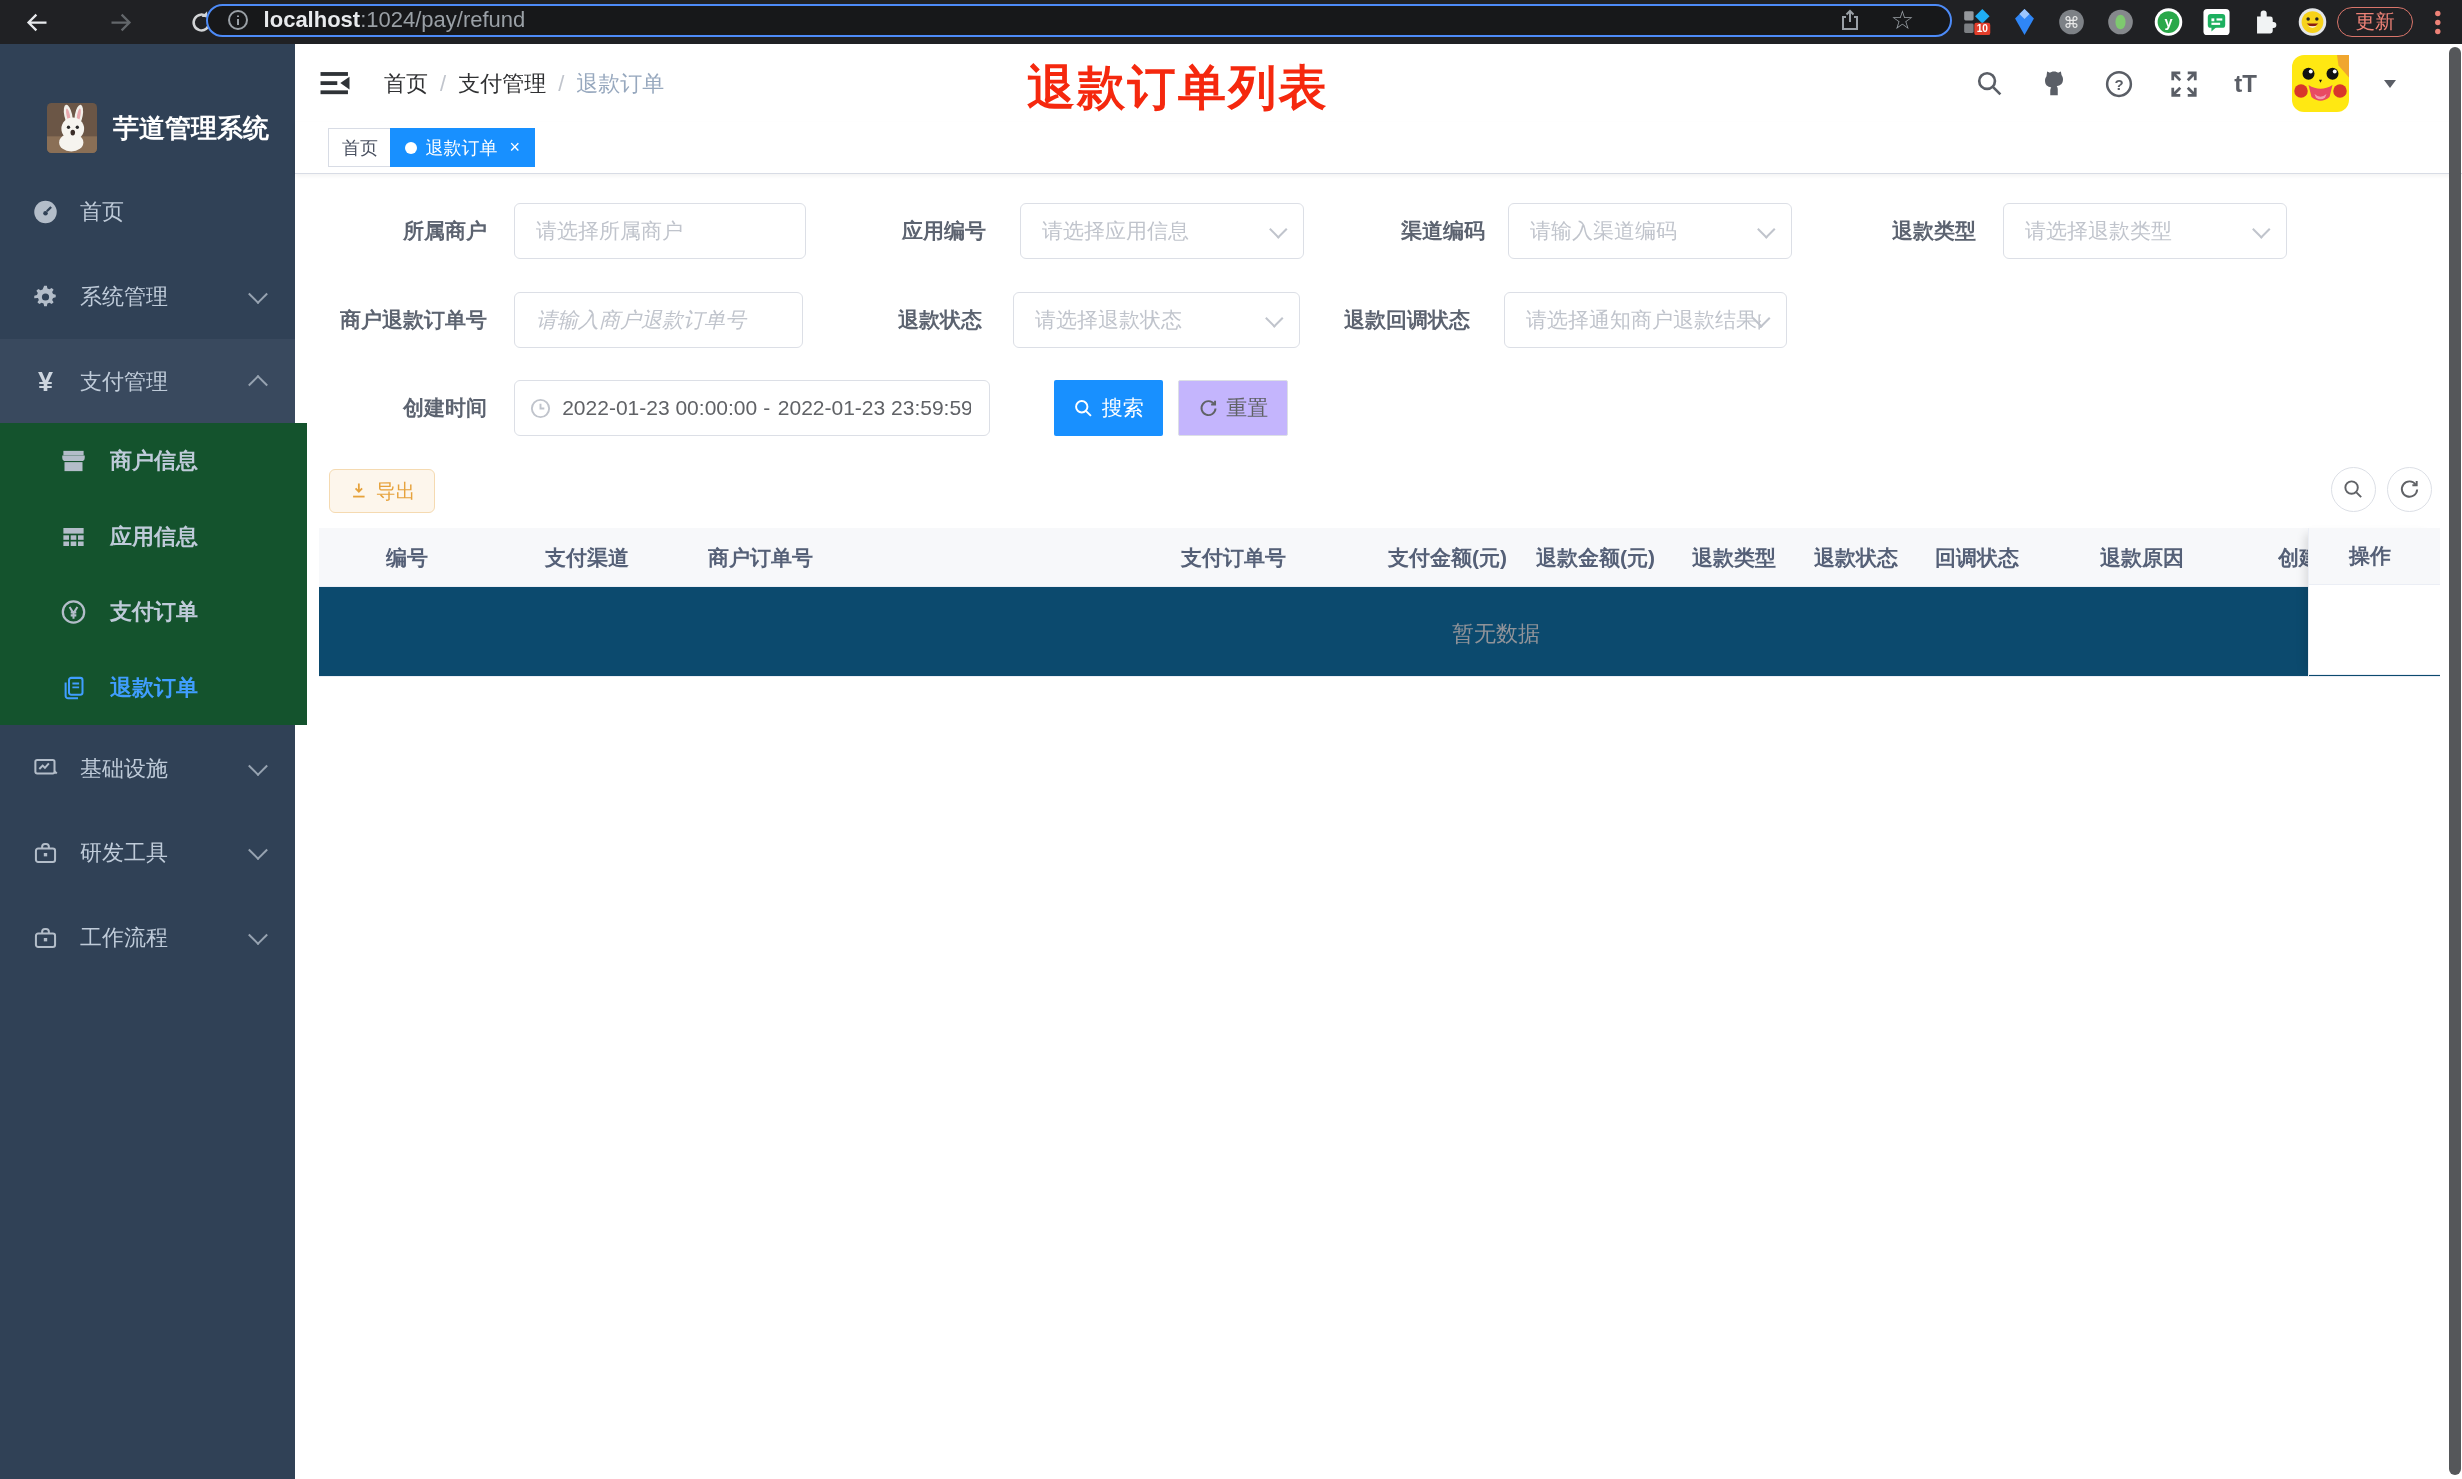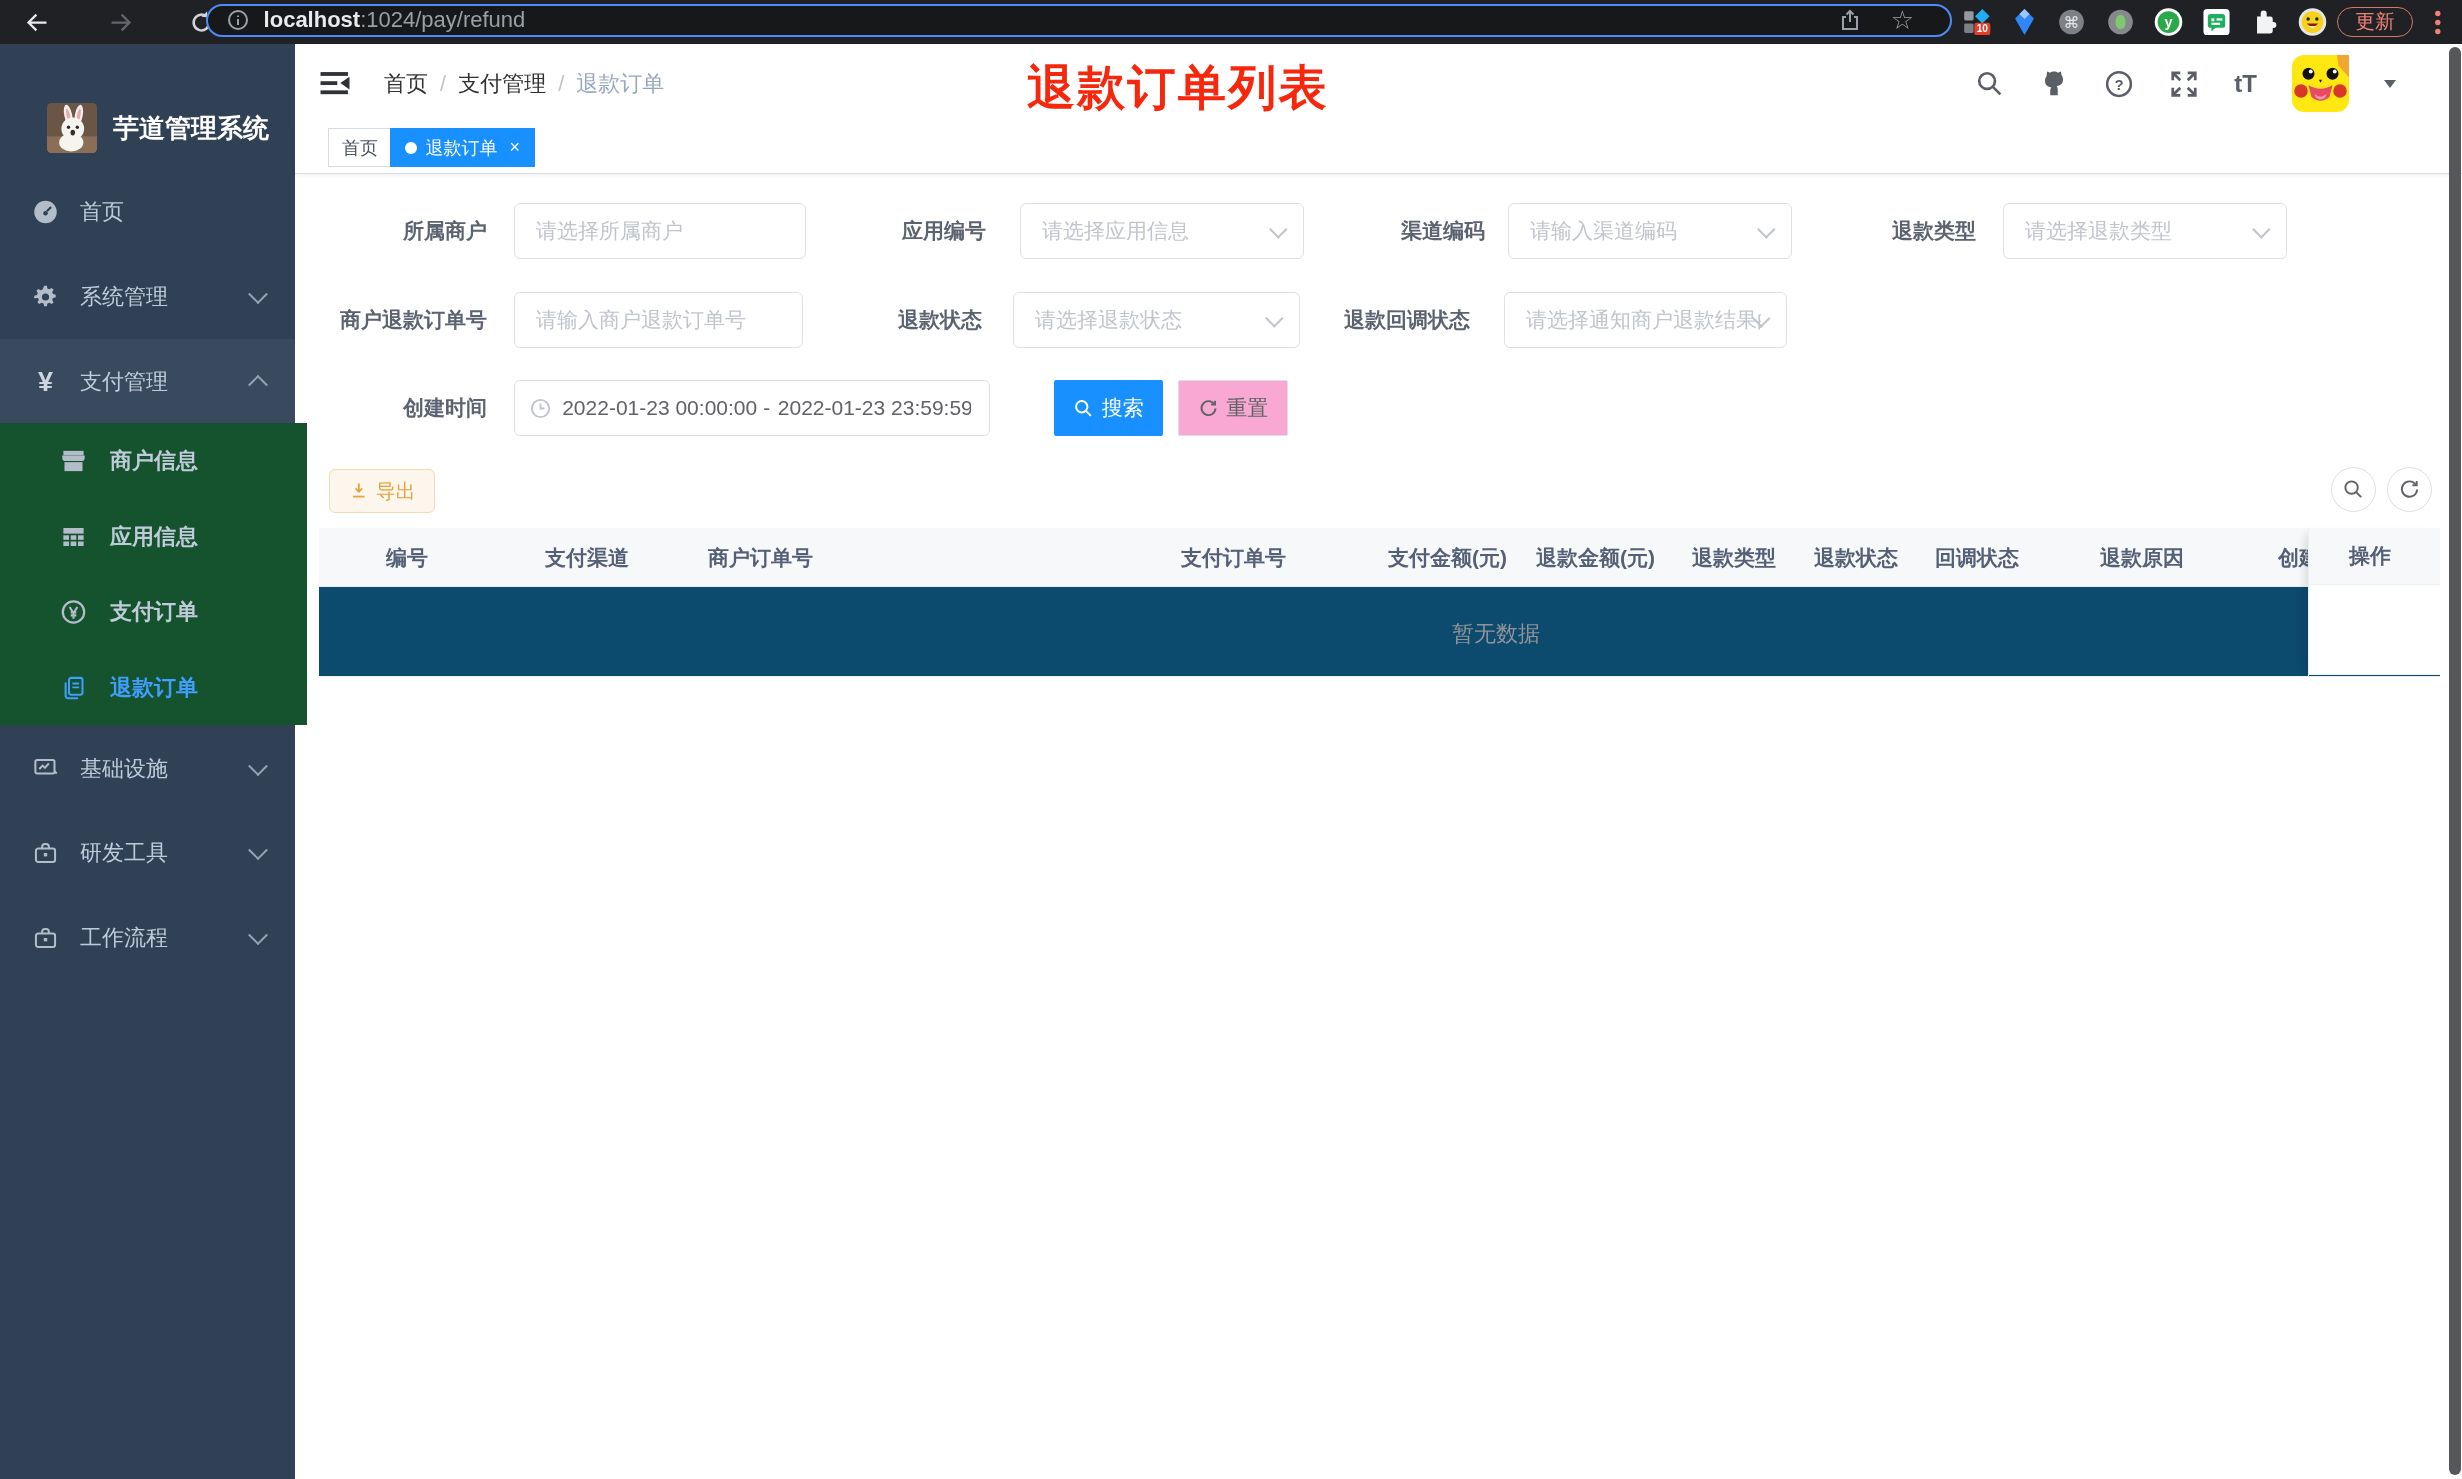--- a/index.html
+++ b/index.html
@@ -32,21 +32,21 @@
   .crumb{font-size:22px;color:#303133;}
   .crumb.sep{color:#c0c4cc;margin:0 12px;}
   .crumb.last{color:#97a8be;}
   
   .flabel{position:absolute;width:170px;height:56px;line-height:56px;text-align:right;font-size:21px;font-weight:700;color:#5c6370;}
   .control{position:absolute;height:56px;border:1.5px solid #dcdfe6;border-radius:6px;background:#fff;box-sizing:border-box;display:flex;align-items:center;padding:0 18px 0 21px;font-size:21px;color:#c0c4cc;}
   .control .ph{flex:1;overflow:hidden;white-space:nowrap;}
   .sel-arrow{width:10.6px;height:10.6px;border-right:2.3px solid #c0c4cc;border-bottom:2.3px solid #c0c4cc;transform:rotate(45deg) translate(-1.5px,-1.5px);flex:none;margin-left:7.6px;}
   .btn{position:absolute;height:56px;border-radius:2px;box-sizing:border-box;display:flex;align-items:center;justify-content:center;font-size:21px;cursor:pointer;gap:7.6px;}
   .btn.primary{background:#1890ff;color:#fff;border:none;}
-  .btn.plain{background:#f9a8d4;border:1.5px solid #dcdfe6;color:#606266;}
+  .btn.plain{background:#c4b5fd;border:1.5px solid #dcdfe6;color:#606266;}
   .btn.warn{background:#fdf6ec;border:1.5px solid #f5dab1;color:#e6a23c;height:44px;font-size:19.7px;border-radius:6px;}
   .circle-btn{position:absolute;width:45px;height:45px;border-radius:50%;border:1.5px solid #dcdfe6;background:#fff;box-sizing:border-box;display:flex;align-items:center;justify-content:center;color:#606266;}
   
   #tbl{position:absolute;left:319px;top:528px;width:2121px;height:150px;}
   #tbl .thead{position:absolute;left:0;top:0;width:2121px;height:59px;background:#f7f8fa;border-bottom:1.5px solid #ebeef5;box-sizing:border-box;}
   #tbl .th{position:absolute;top:0;height:59px;line-height:59px;font-size:21px;font-weight:700;color:#556077;white-space:nowrap;}
   #tbl .trow{position:absolute;left:0;top:59px;width:2121px;height:90px;background:#0c4a6e;border-bottom:1.5px solid #ebeef5;box-sizing:border-box;}
   #fixedcol{position:absolute;left:1989px;top:0;width:132px;height:149px;border-left:1.5px solid #ebeef5;box-shadow:-9px 0 9px -6px rgba(0,0,0,.12);box-sizing:border-box;}
   .empty-text{position:absolute;left:1177px;top:91px;transform:translateX(-50%);font-size:22px;color:#909399;}
   
@@ -387,21 +387,21 @@
     <span class="ph">请输入渠道编码</span>
       <i class="sel-arrow"></i>
   </div>
   <div class="flabel" style="left:1806px;top:203px;">退款类型</div>
   <div class="control" style="left:2003px;top:203px;width:284px;">
     <span class="ph">请选择退款类型</span>
       <i class="sel-arrow"></i>
   </div>
 
   <div class="flabel" style="left:317px;top:292px;">商户退款订单号</div>
-  <div class="control" style="left:514px;top:292px;width:289px;">
+  <div class="control" style="left:514px;top:292px;width:289px;font-style:italic;">
     <span class="ph">请输入商户退款订单号</span>
   </div>
   <div class="flabel" style="left:812px;top:292px;">退款状态</div>
   <div class="control" style="left:1013px;top:292px;width:287px;">
     <span class="ph">请选择退款状态</span>
       <i class="sel-arrow"></i>
   </div>
   <div class="flabel" style="left:1300px;top:292px;">退款回调状态</div>
   <div class="control" style="left:1504px;top:292px;width:283px;">
     <span class="ph">请选择通知商户退款结果的</span>

